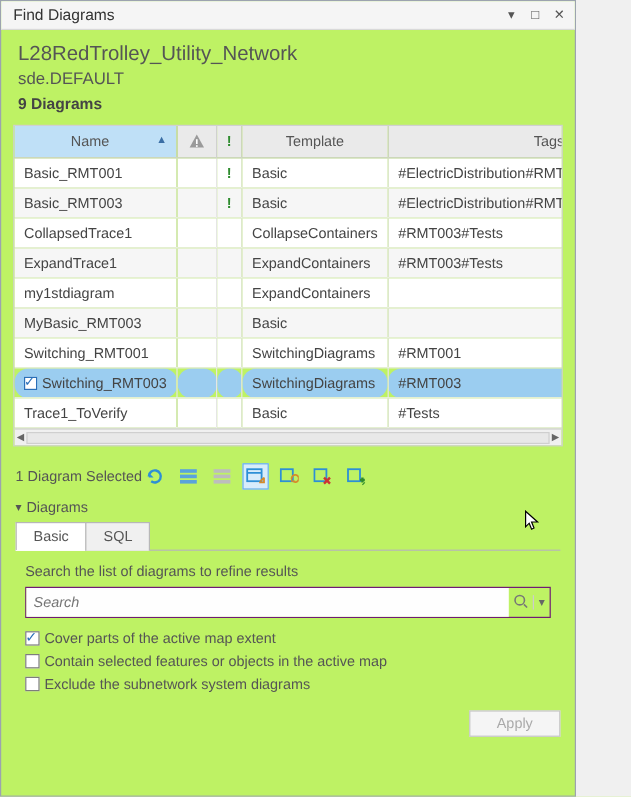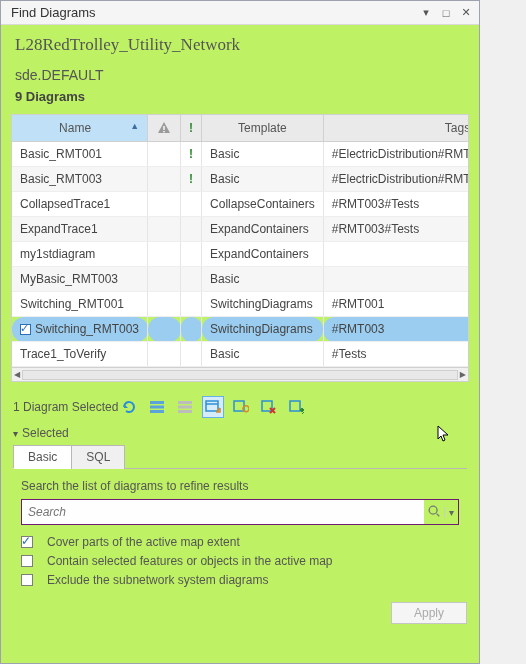--- a/index.html
+++ b/index.html
@@ -31,21 +31,21 @@
   }
   .titlebar .title { font-size: 13px; color: #333; }
   .titlebar .controls { display: flex; gap: 6px; align-items: center; }
   .titlebar .controls span {
     width: 14px; height: 14px;
     display: inline-flex; align-items: center; justify-content: center;
     font-size: 11px; color: #555; cursor: pointer;
   }
 
   .header-block { padding: 10px 14px 0 14px; }
-  .title-lg { font-size: 17px; font-weight: 400; color: #555; margin-bottom: 12px; font-family: Liberation Serif, serif; }
+  .title-lg { font-size: 17px; font-weight: 400; color: #555; margin-bottom: 2px; }
   .subtitle { font-size: 14px; font-weight: 400; color: #555; margin-bottom: 6px; }
   .count { font-size: 13px; font-weight: 700; color: #444; margin-bottom: 10px; }
 
   .table-wrap {
     margin: 0 10px;
     border: 1px solid #d0d0d0;
     overflow: hidden;
   }
   .grid {
     width: 100%;
@@ -187,21 +187,21 @@
   }
   .search-row .sbtn {
     width: 20px; text-align: center; color: #666; font-size: 12px; cursor: pointer;
   }
   .search-row .menubtn {
     width: 14px; text-align: center; color: #666; font-size: 10px; cursor: pointer;
     border-left: 1px solid #ccc;
   }
 
   .check-row {
-    display: flex; align-items: center; gap: 14px;
+    display: flex; align-items: center; gap: 4px;
     font-size: 12px; color: #555;
     margin-bottom: 5px;
   }
   .check-row .box {
     width: 12px; height: 12px; border: 1px solid #7d7d7d;
     display: inline-block; position: relative; background: #fff;
   }
   .check-row .box.checked::after {
     content: "✓";
     position: absolute;
@@ -401,21 +401,21 @@
             <path d="M11 11h4M13 9v4" stroke="#2e8c2e" stroke-width="2"></path>
             <path d="M15 13l-2 2" stroke="#2e8c2e" stroke-width="1"></path>
           </svg>
       </span>
     </div>
   </div>
 
   <div class="filters-section">
     <div class="filters-head">
       <span class="chev">▾</span>
-      <span>Selected</span>
+      <span>Diagrams</span>
     </div>
 
     <div class="tabs">
       <div class="tab active">Basic</div>
       <div class="tab">SQL</div>
     </div>
 
     <div class="filter-body">
       <div class="label">Search the list of diagrams to refine results</div>
       <div class="search-row">

